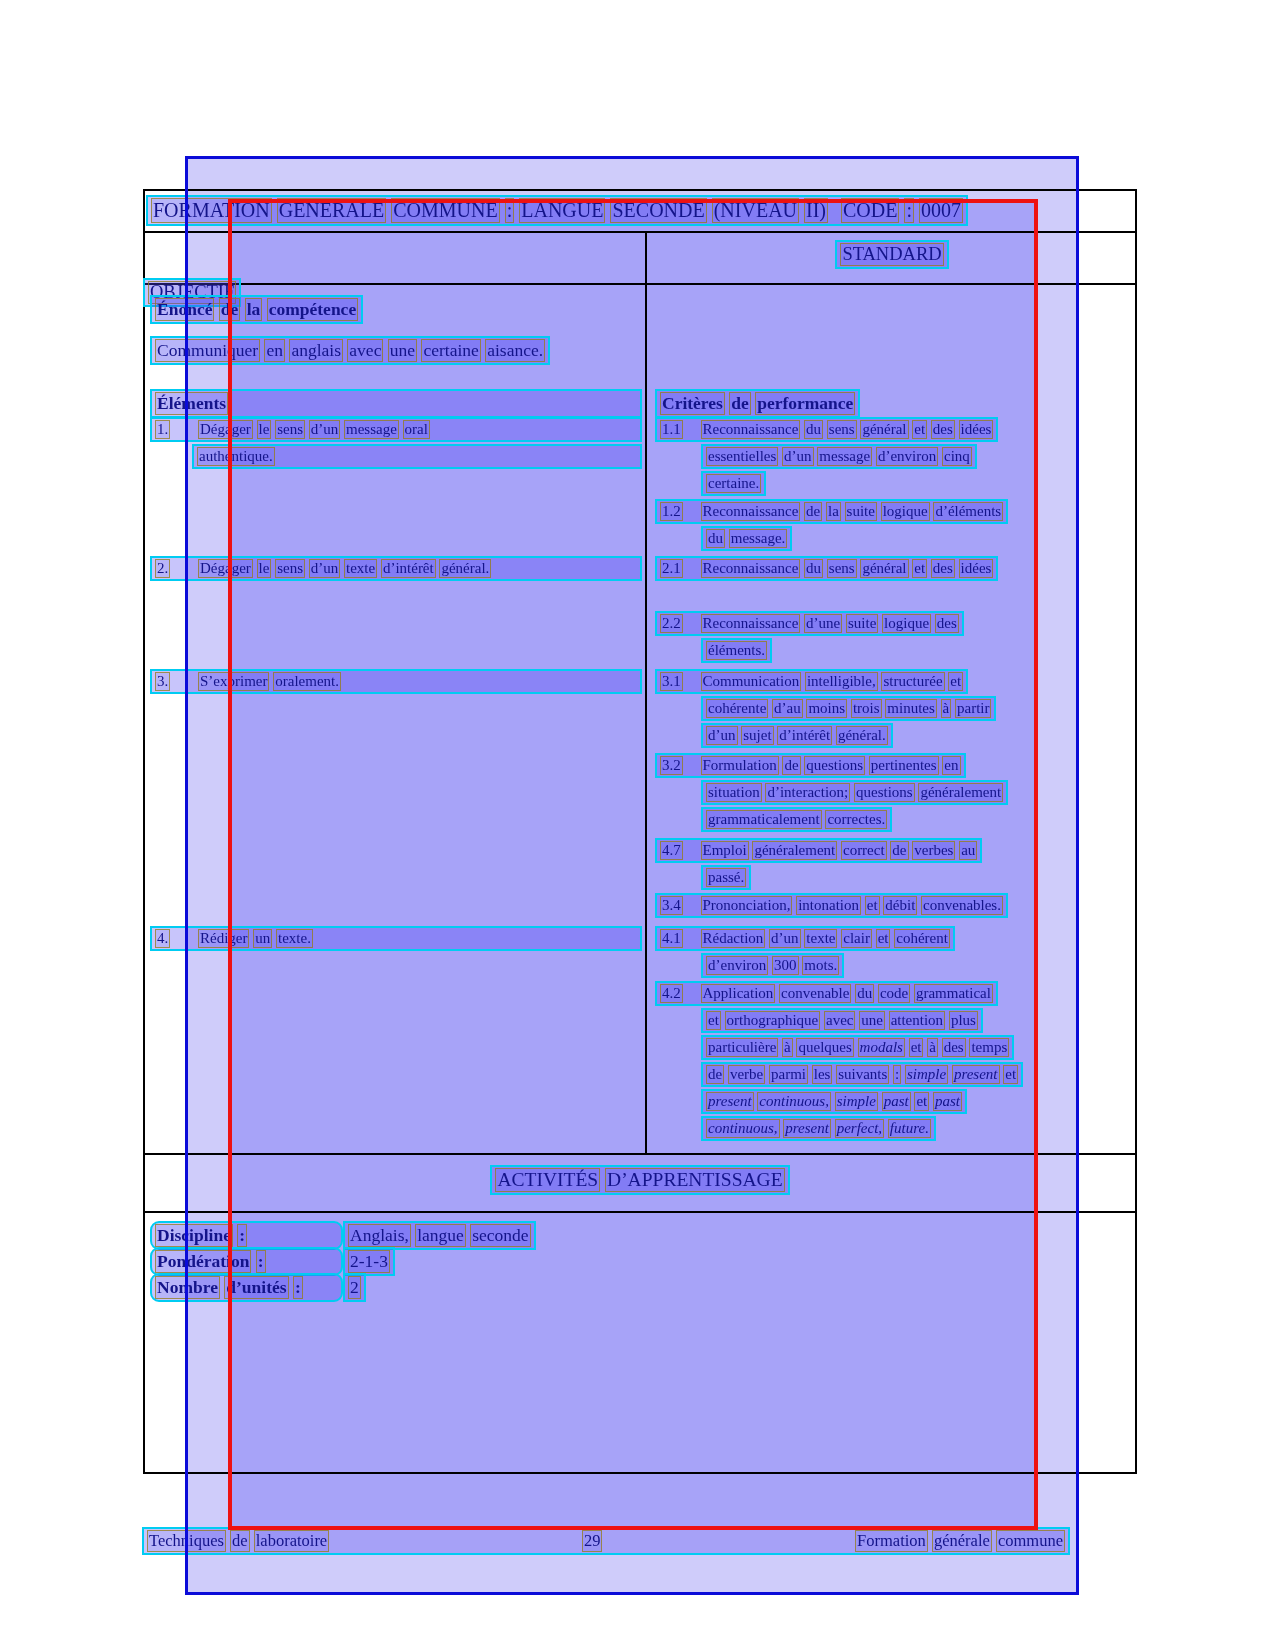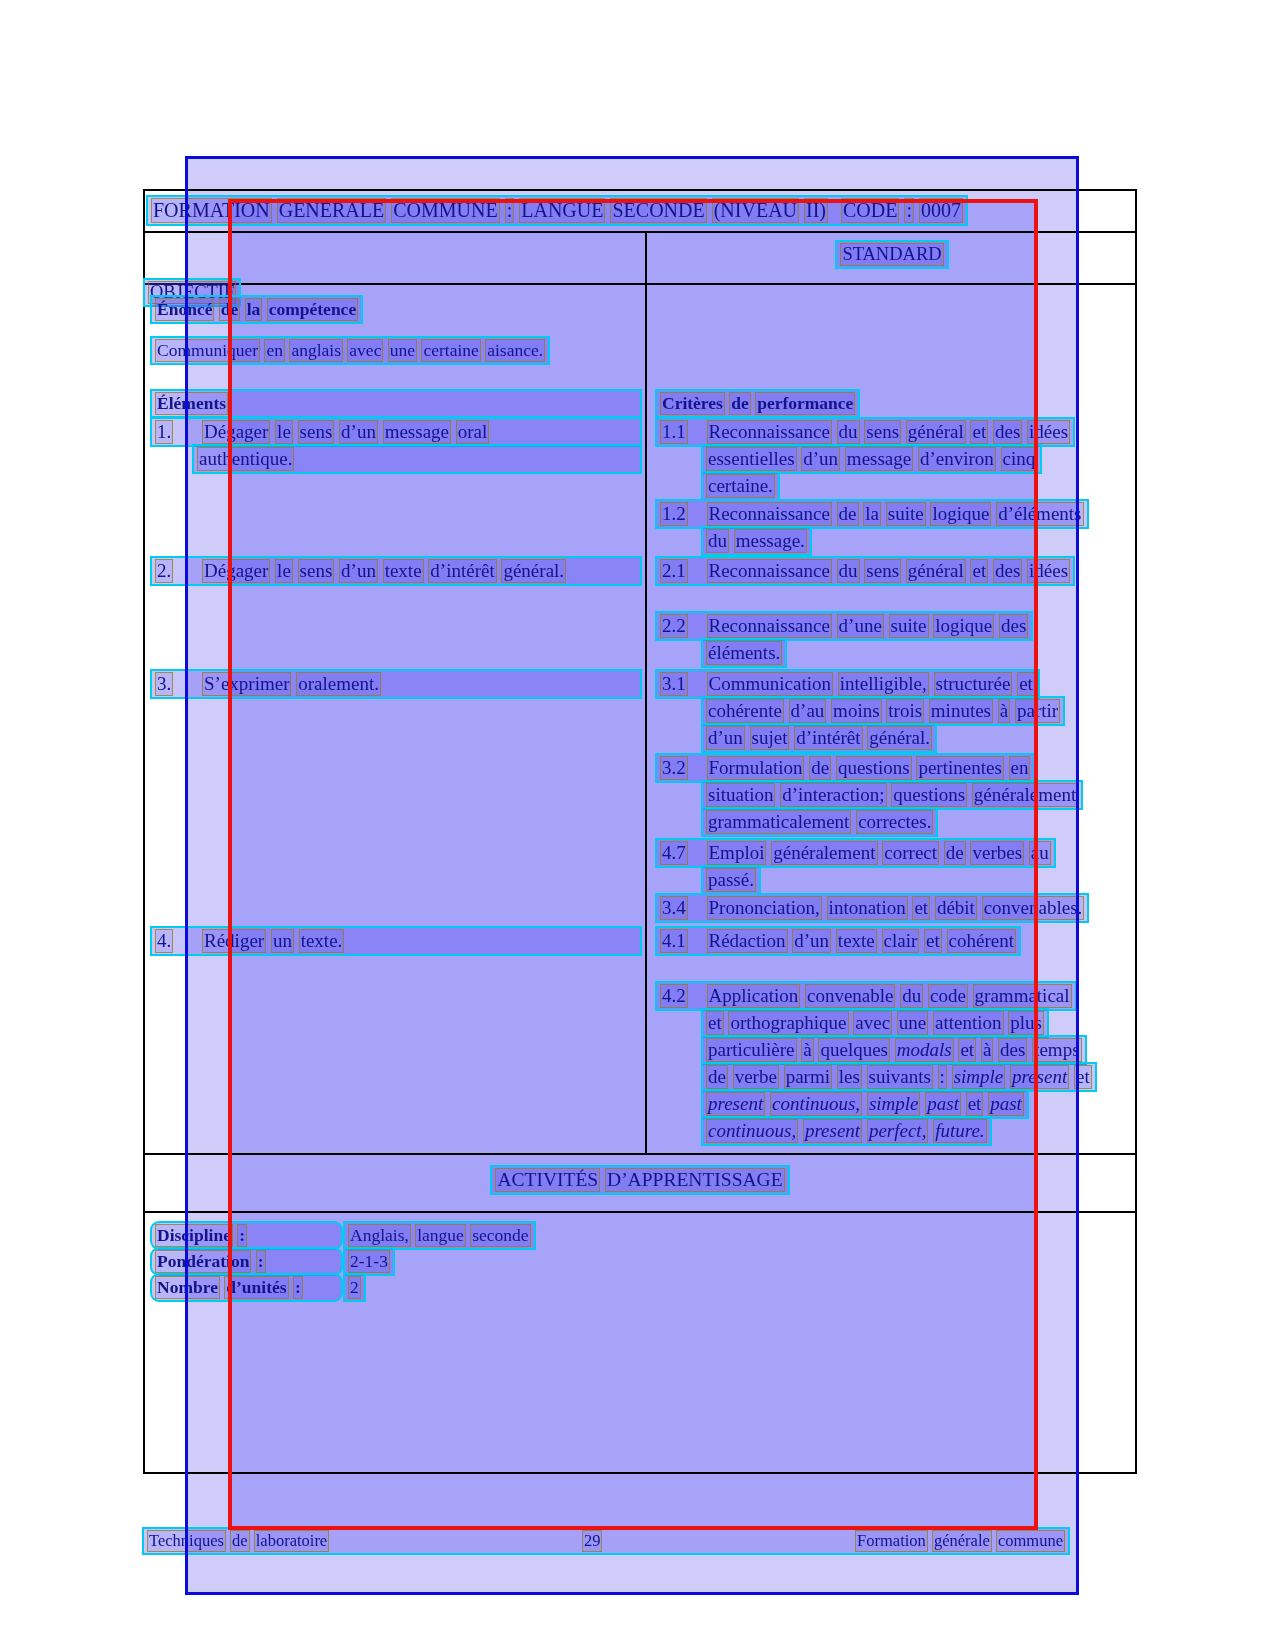--- a/index.html
+++ b/index.html
@@ -24,21 +24,21 @@
   
   .content{position:absolute;inset:0;z-index:4;}
   .lbox{display:inline-block;border:2px solid #00ccf2;background:rgba(72,62,242,0.30);
         padding:1px 3px;white-space:nowrap;box-sizing:border-box;}
   .lbox.full{display:block;}
   .w{display:inline-block;border:1px solid rgba(150,125,20,0.75);
      background:rgba(72,62,240,0.12);padding:0 1px;}
   .w.it{font-style:italic;}
   .b{font-weight:bold;border-radius:9px;}
   .line{height:27px;}
-  .tblock{position:absolute;font-size:19px;}
+  .tblock{position:absolute;font-size:15px;}
   .tblock.left{left:150px;width:492px;}
   .tblock.right{left:655px;}
   .left .cont{padding-left:42px;}
   .right .cont{padding-left:46px;}
   .left .num{margin-right:24px;}
   .right .num{margin-right:14px;}
   .title-line{position:absolute;left:146px;top:195px;width:822px;font-size:20px;}
   .title-box{display:flex;justify-content:space-between;align-items:baseline;width:100%;}
   .hdr-obj{position:absolute;left:143px;top:240px;width:572px;text-align:left;font-size:18.5px;margin-top:38px;}
   .hdr-std{position:absolute;left:647px;top:240px;width:490px;text-align:center;font-size:18.5px;}
@@ -151,20 +151,21 @@
         </div>
         <div class="tblock right" style="top: 838px;">
           <div class="line"><span class="lbox"><span class="w num">4.7</span> <span class="w">Emploi</span> <span class="w">généralement</span> <span class="w">correct</span> <span class="w">de</span> <span class="w">verbes</span> <span class="w">au</span> </span></div>
           <div class="line cont"><span class="lbox"><span class="w">passé.</span> </span></div>
         </div>
         <div class="tblock right" style="top: 893px;">
           <div class="line"><span class="lbox"><span class="w num">3.4</span> <span class="w">Prononciation,</span> <span class="w">intonation</span> <span class="w">et</span> <span class="w">débit</span> <span class="w">convenables.</span> </span></div>
         </div>
         <div class="tblock right" style="top: 926px;">
           <div class="line"><span class="lbox"><span class="w num">4.1</span> <span class="w">Rédaction</span> <span class="w">d’un</span> <span class="w">texte</span> <span class="w">clair</span> <span class="w">et</span> <span class="w">cohérent</span> </span></div>
+          <div class="line cont"><span class="lbox"><span class="w">d’environ</span> <span class="w">300</span> <span class="w">mots.</span> </span></div>
         </div>
         <div class="tblock right" style="top: 981px;">
           <div class="line"><span class="lbox"><span class="w num">4.2</span> <span class="w">Application</span> <span class="w">convenable</span> <span class="w">du</span> <span class="w">code</span> <span class="w">grammatical</span> </span></div>
           <div class="line cont"><span class="lbox"><span class="w">et</span> <span class="w">orthographique</span> <span class="w">avec</span> <span class="w">une</span> <span class="w">attention</span> <span class="w">plus</span> </span></div>
           <div class="line cont"><span class="lbox"><span class="w">particulière</span> <span class="w">à</span> <span class="w">quelques</span> <span class="w it">modals</span> <span class="w">et</span> <span class="w">à</span> <span class="w">des</span> <span class="w">temps</span> </span></div>
           <div class="line cont"><span class="lbox"><span class="w">de</span> <span class="w">verbe</span> <span class="w">parmi</span> <span class="w">les</span> <span class="w">suivants</span> <span class="w">:</span> <span class="w it">simple</span> <span class="w it">present</span> <span class="w">et</span> </span></div>
           <div class="line cont"><span class="lbox"><span class="w it">present</span> <span class="w it">continuous,</span> <span class="w it">simple</span> <span class="w it">past</span> <span class="w">et</span> <span class="w it">past</span> </span></div>
           <div class="line cont"><span class="lbox"><span class="w it">continuous,</span> <span class="w it">present</span> <span class="w it">perfect,</span> <span class="w it">future.</span> </span></div>
         </div>
       </div>

